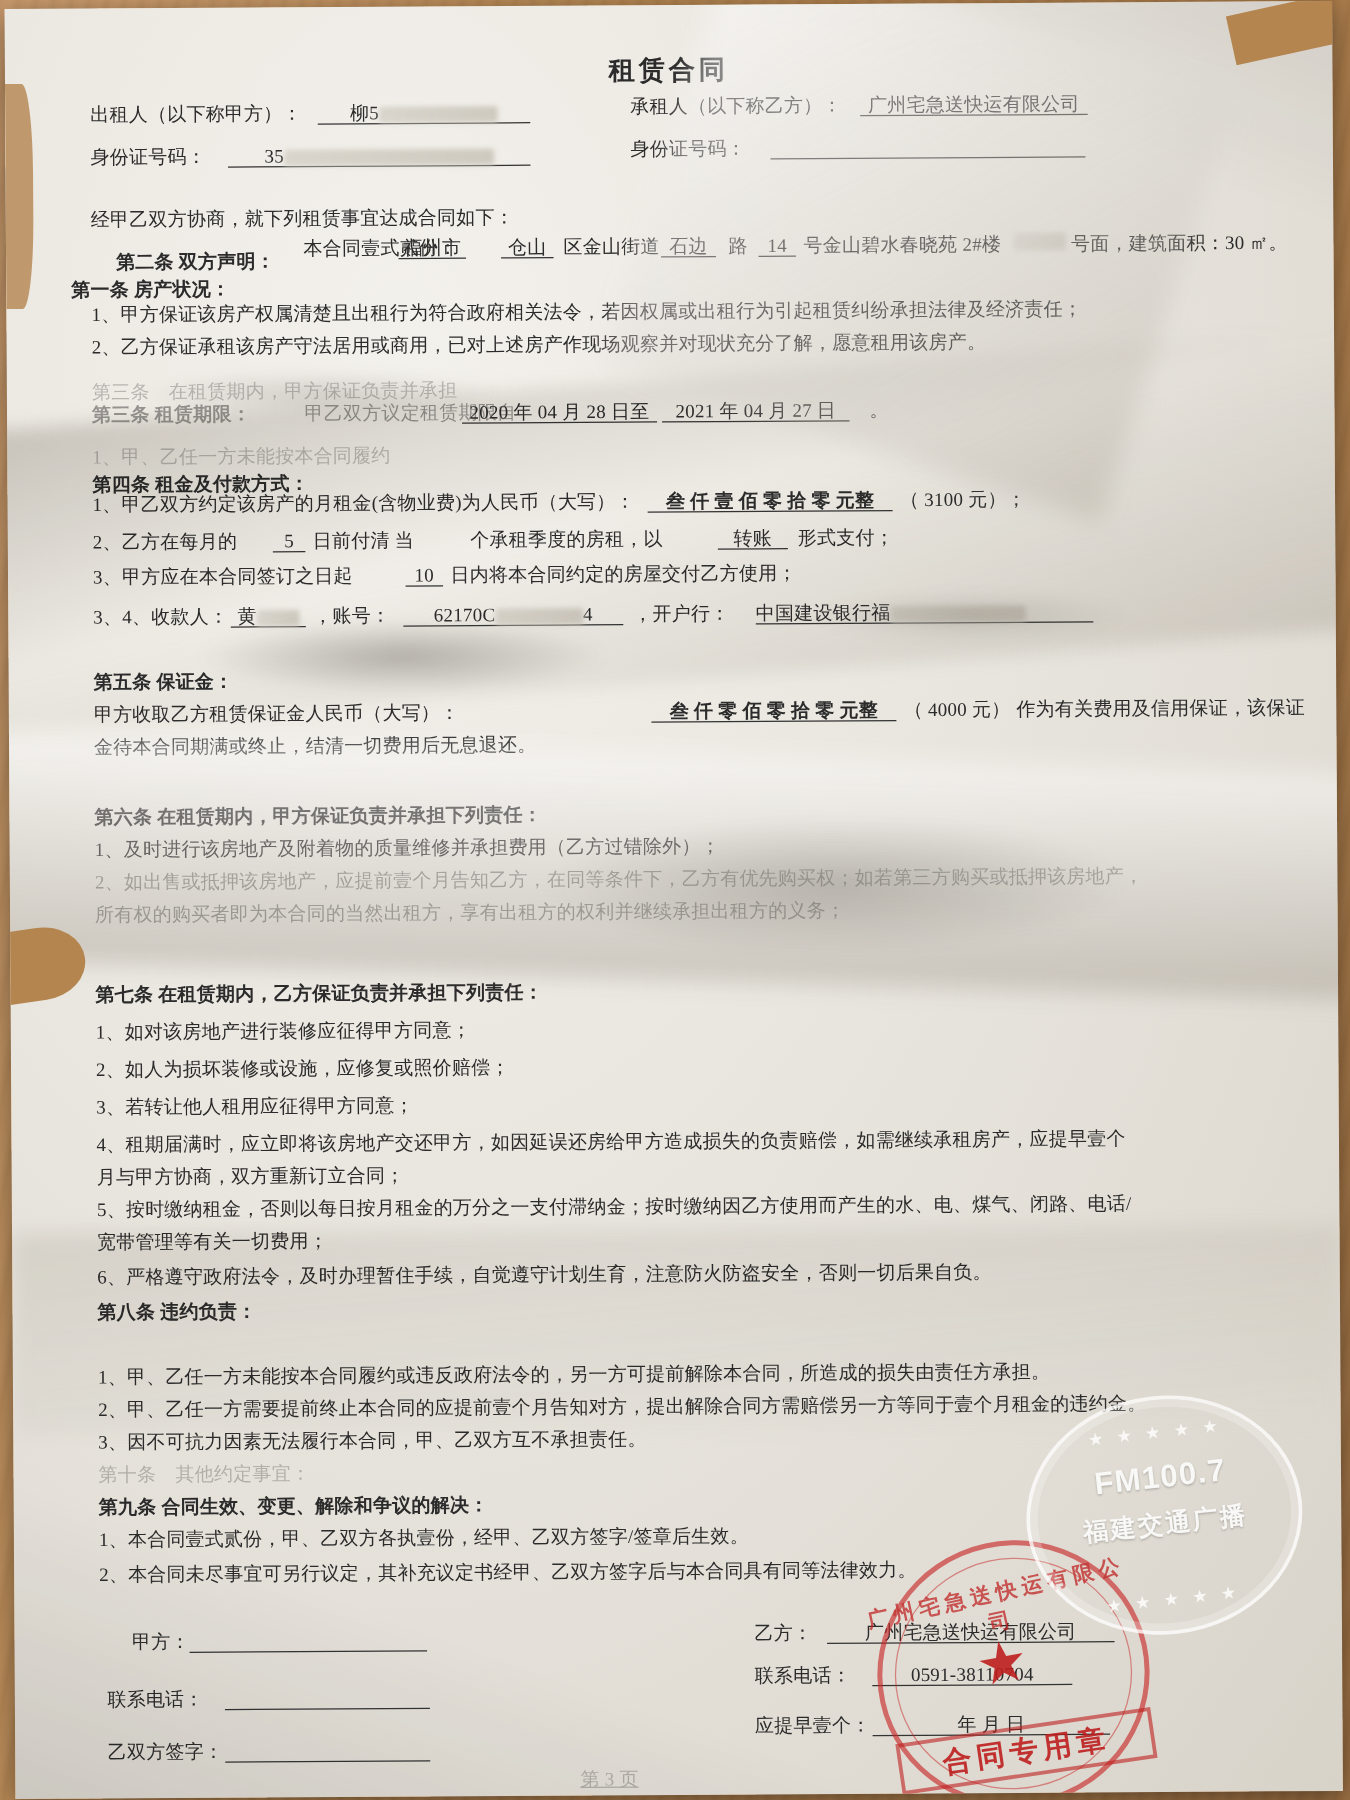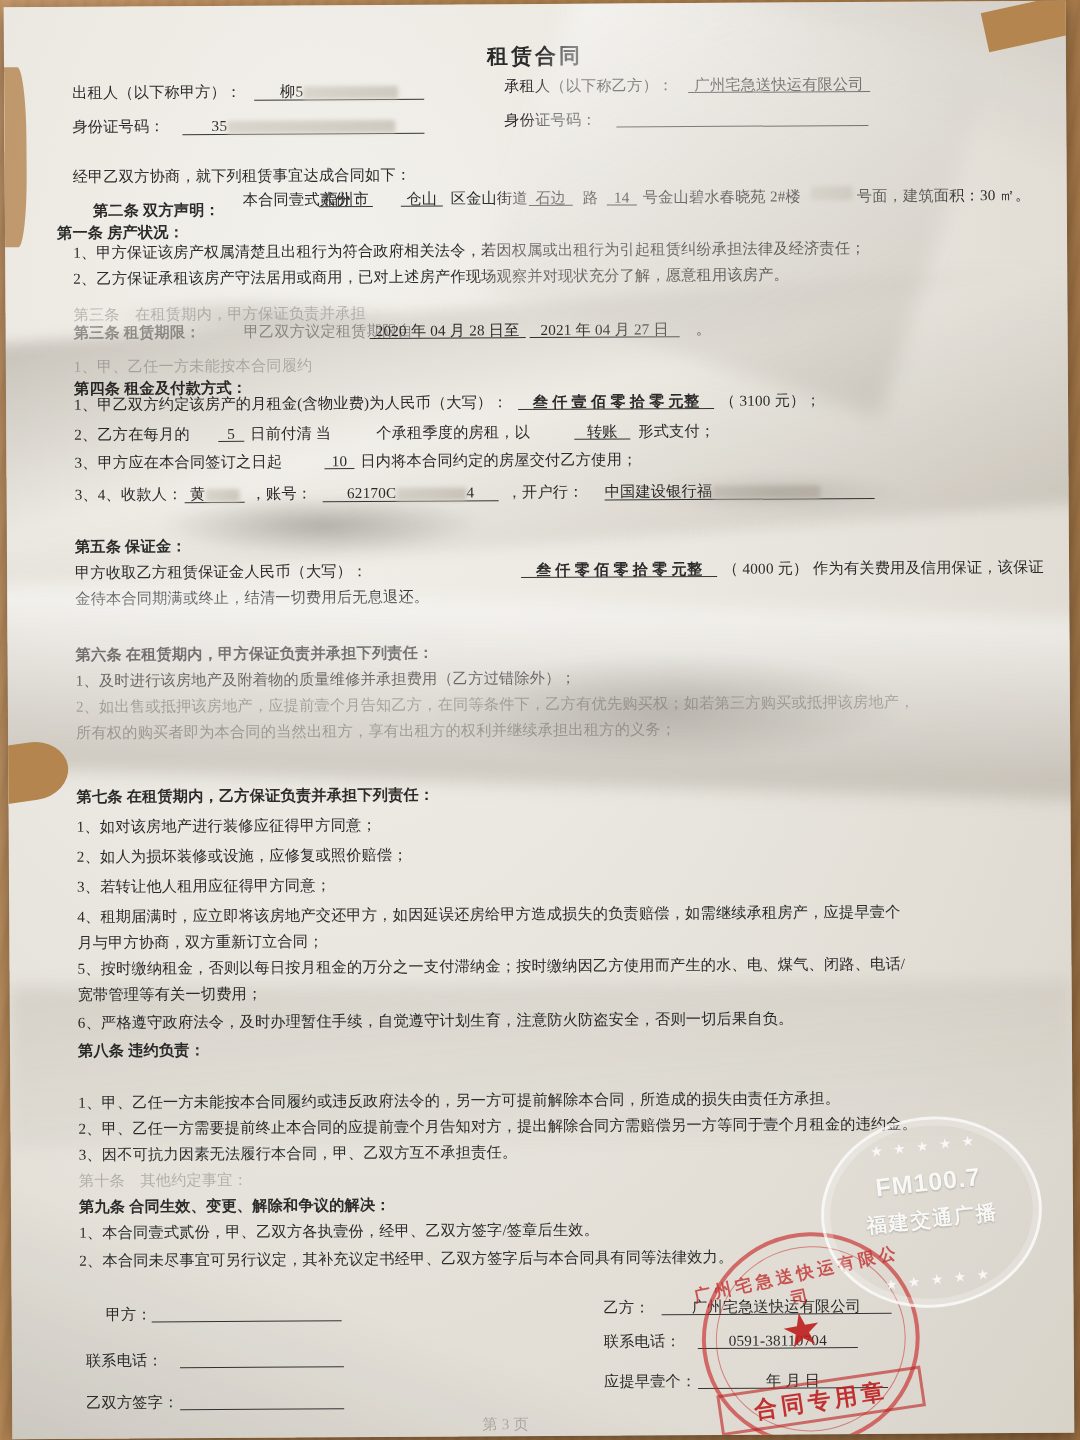--- a/index.html
+++ b/index.html
@@ -242,21 +242,21 @@
     <div class="ln" style="left:74px;top:1388px;">乙双方签字：</div>
     <div class="ln ul" style="left:168px;top:1388px;width:164px;">&nbsp;</div>
 
     <div class="ln" style="left:592px;top:1296px;">乙方：</div>
     <div class="ln ul" style="left:650px;top:1296px;width:230px;">广州宅急送快运有限公司</div>
     <div class="ln" style="left:592px;top:1330px;">联系电话：</div>
     <div class="ln ul" style="left:686px;top:1330px;width:160px;">0591-38110704</div>
     <div class="ln" style="left:592px;top:1370px;">应提早壹个：</div>
     <div class="ln ul" style="left:686px;top:1370px;width:190px;">年      月      日</div>
 
-    <div class="ln vfaded" style="left:470px;top:1412px;">第 3 页</div>
+    <div class="ln vfaded" style="left:452px;top:1412px;text-decoration:underline;">第 3 页</div>
   </div>
 
   <div class="stamp-round">
     <div class="inner"></div>
     <div class="txt">广州宅急送快运有限公司</div>
   </div>
   <div class="stamp-star">★</div>
   <div class="stamp-red-label">合同专用章</div>
 
   <div class="radio-logo">

